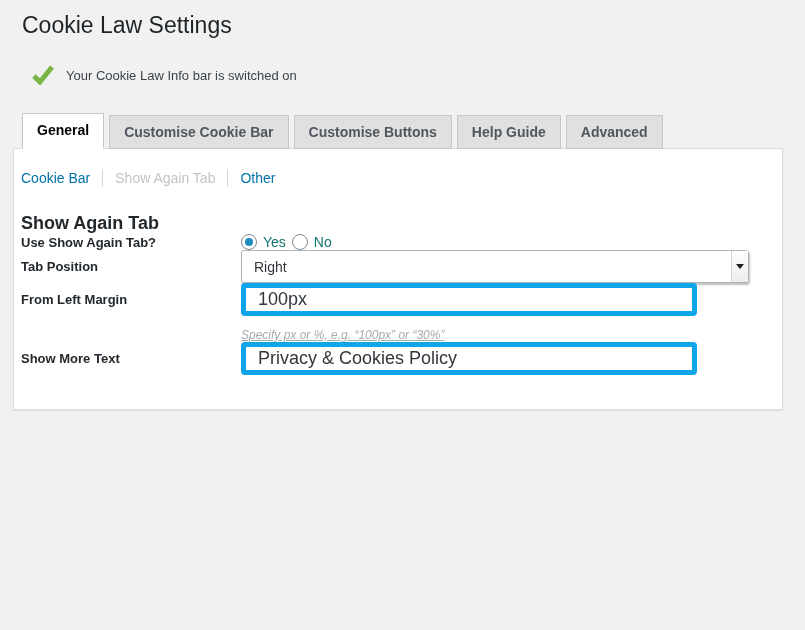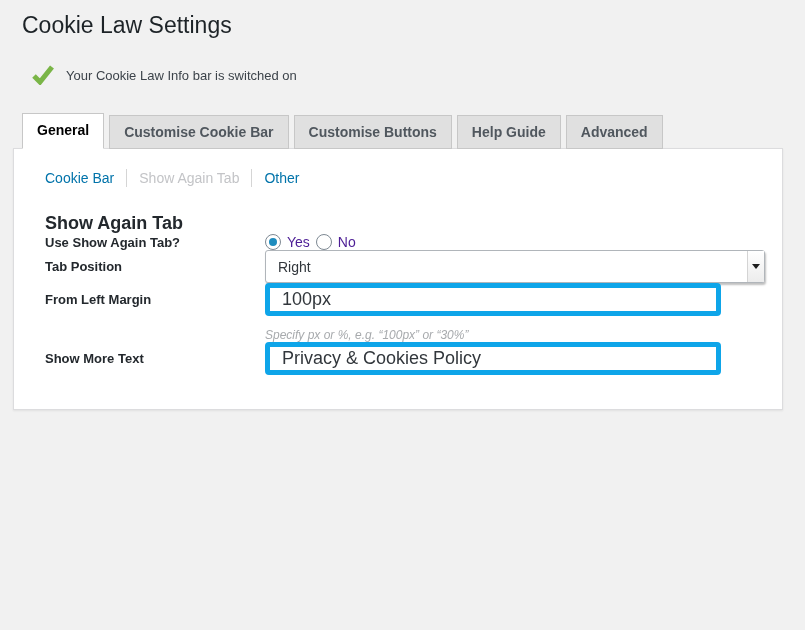--- a/index.html
+++ b/index.html
@@ -53,21 +53,21 @@
     color: #000000;
     padding-bottom: 9px;
   }
   .postbox {
     margin-left: 13px;
     width: 770px;
     background: #fff;
     border: 1px solid #dcdcde;
     box-shadow: 0 1px 2px rgba(0,0,0,0.07);
   }
-  .panel-content { padding: 20px 17px 34px 31px; }
+  .panel-content { padding: 20px 17px 34px 7px; }
   .subnav { font-size: 14px; line-height: 18px; }
   .subnav-item {
     display: inline-block;
     padding: 0 12px;
     border-right: 1px solid #d5d5d5;
     color: #0073aa;
     text-decoration: none;
     cursor: pointer;
   }
   .subnav-item:first-child { padding-left: 0; }
@@ -84,21 +84,21 @@
     align-items: center;
   }
   .form-row.align-top { align-items: flex-start; }
   .field-label {
     width: 220px;
     flex: 0 0 220px;
     font-size: 13px;
     font-weight: 700;
     color: #23282d;
   }
-  .radio-group { display: flex; align-items: flex-start; font-size: 14px; color: #4c1d95; }
+  .radio-group { display: flex; align-items: flex-start; font-size: 14px; color: #0f766e; }
   .radio {
     width: 16px; height: 16px;
     border: 1px solid #7e8993;
     border-radius: 50%;
     background: #fff;
     display: inline-flex;
     align-items: center;
     justify-content: center;
     cursor: pointer;
   }
@@ -151,20 +151,21 @@
     font-size: 18px;
     color: #32373c;
     font-family: "Liberation Sans", sans-serif;
     outline: none;
   }
   .help-text {
     margin-top: 12px;
     font-size: 12px;
     font-style: italic;
     color: #a7aaad;
+    text-decoration: underline;
   }
   .panel-footer {
     background: #f5f5f5;
     border-top: 1px solid #dddddd;
     padding: 18px 25px;
     display: flex;
     justify-content: flex-end;
   }
   .btn-primary {
     background: #0085ba;

